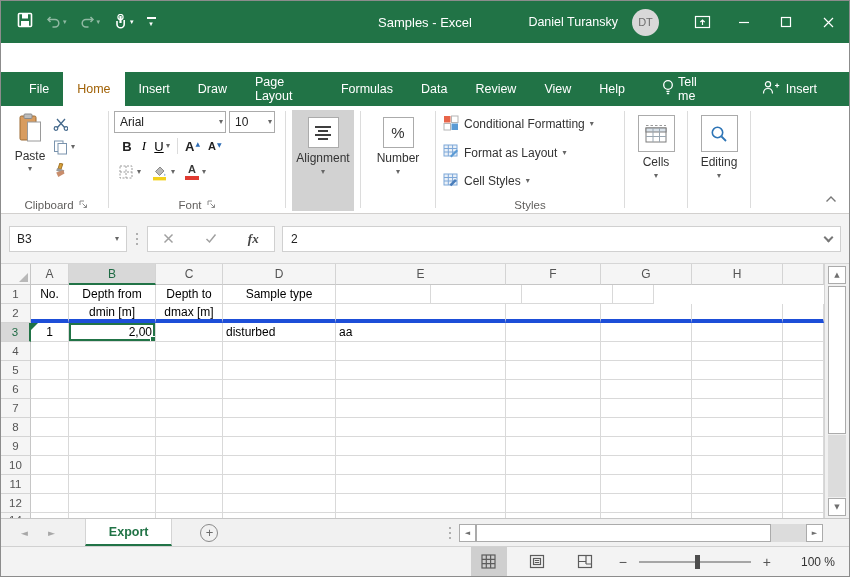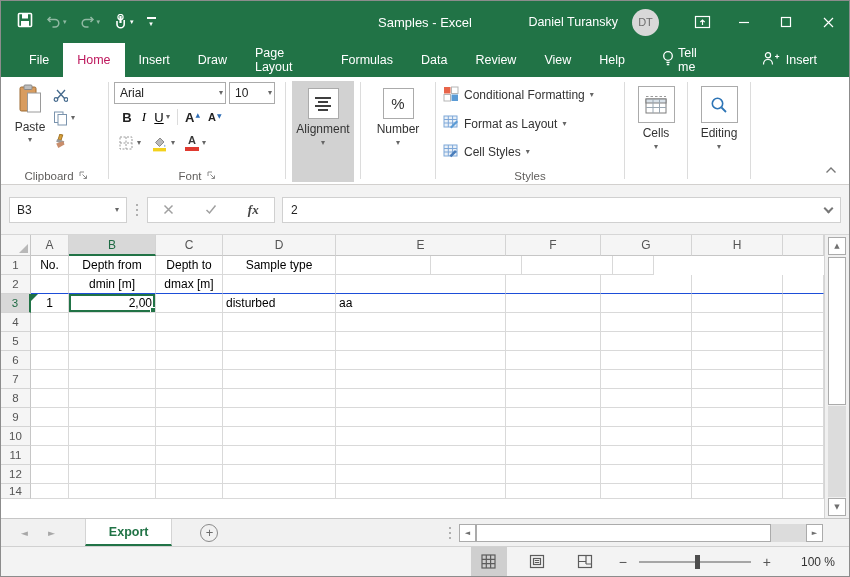--- a/index.html
+++ b/index.html
@@ -23,23 +23,23 @@
                white-space:nowrap; }
   .tb-right { margin-left:auto; display:flex; align-items:center; gap:0; }
   .user-name { font-size:12.5px; margin-right:14px; }
   .avatar { width:27px; height:27px; border-radius:50%; background:#d8d8d8; color:#6d6d6d;
             font-size:11px; display:flex; align-items:center; justify-content:center;
             margin-right:22px; }
   .winctl { width:42px; height:42px; display:flex; align-items:center; justify-content:center; }
 
   
   .tabrow { height:34px; background:#217346; display:flex; align-items:stretch;
-            color:#fff; flex:none; padding-left:14px; font-size:12.5px; }
+            color:#fff; flex:none; padding-left:14px; font-size:12.5px;margin-top:29px; }
   .rtab { display:flex; align-items:center; padding:0 14px; cursor:default; }
-  .rtab.active { background:#fff; color:#be185d; }
+  .rtab.active { background:#fff; color:#a16207; }
   .tellme { display:flex; align-items:center; gap:3px; margin-left:16px; padding:0 6px; }
   .share-tab { display:flex; align-items:center; gap:6px; margin-left:42px; margin-right:26px; padding:0 6px; }
 
   
   .ribbon { height:108px; background:#fff; border-bottom:1px solid #d2d0ce;
             display:flex; flex:none; padding:2px 6px 0 6px; }
   .vsep { width:1px; background:#dcdcdc; margin:3px 3px 5px 3px; }
   .grp { display:flex; flex-direction:column; }
   .grp-body { flex:1; display:flex; }
   .grp-label { height:17px; font-size:11.5px; color:#605e5c; display:flex;
@@ -127,21 +127,21 @@
            border-bottom:1px solid #c6c6c6; display:flex; align-items:center;
            justify-content:center; font-size:12px; color:#555; flex:none; }
   .col-h.sel { background:#d8d8d8; border-bottom:2px solid #217346; color:#1f6b44; }
   .row-h { width:30px; background:#f5f5f5; border-right:1px solid #c6c6c6;
            border-bottom:1px solid #d4d4d4; display:flex; align-items:center;
            justify-content:center; font-size:11.5px; color:#555; flex:none; }
   .row-h.sel { background:#d8d8d8; border-right:2px solid #217346; color:#1f6b44; }
   .cell { border-right:1px solid #d9d9d9; border-bottom:1px solid #d9d9d9; font-size:12px;
           color:#000; display:flex; align-items:center; padding:0 3px; white-space:nowrap;
           overflow:hidden; position:relative; flex:none; }
-  .cell.b2 { border-bottom:1px solid #1d4ed8;text-align:center; }
+  .cell.b2 { border-bottom:4px solid #1d4ed8;text-align:center; }
   .c-c { justify-content:center; } .c-r { justify-content:flex-end; } .c-l { justify-content:flex-start; }
   .cell.c-l.pad { padding-left:9px; }
   .sel-cell { box-shadow: inset 0 0 0 2px #217346; }
   .fill-handle { position:absolute; right:0; bottom:0; width:5px; height:5px;
                  background:#217346; border-left:1px solid #fff; border-top:1px solid #fff; }
   .err::before { content:''; position:absolute; top:0; left:0; width:0; height:0;
                  border-top:7px solid #1e7145; border-right:7px solid transparent; }
 
   
   .vscroll { width:25px; background:#f0f0f0; border-left:1px solid #d4d4d4; position:relative; flex:none; }

